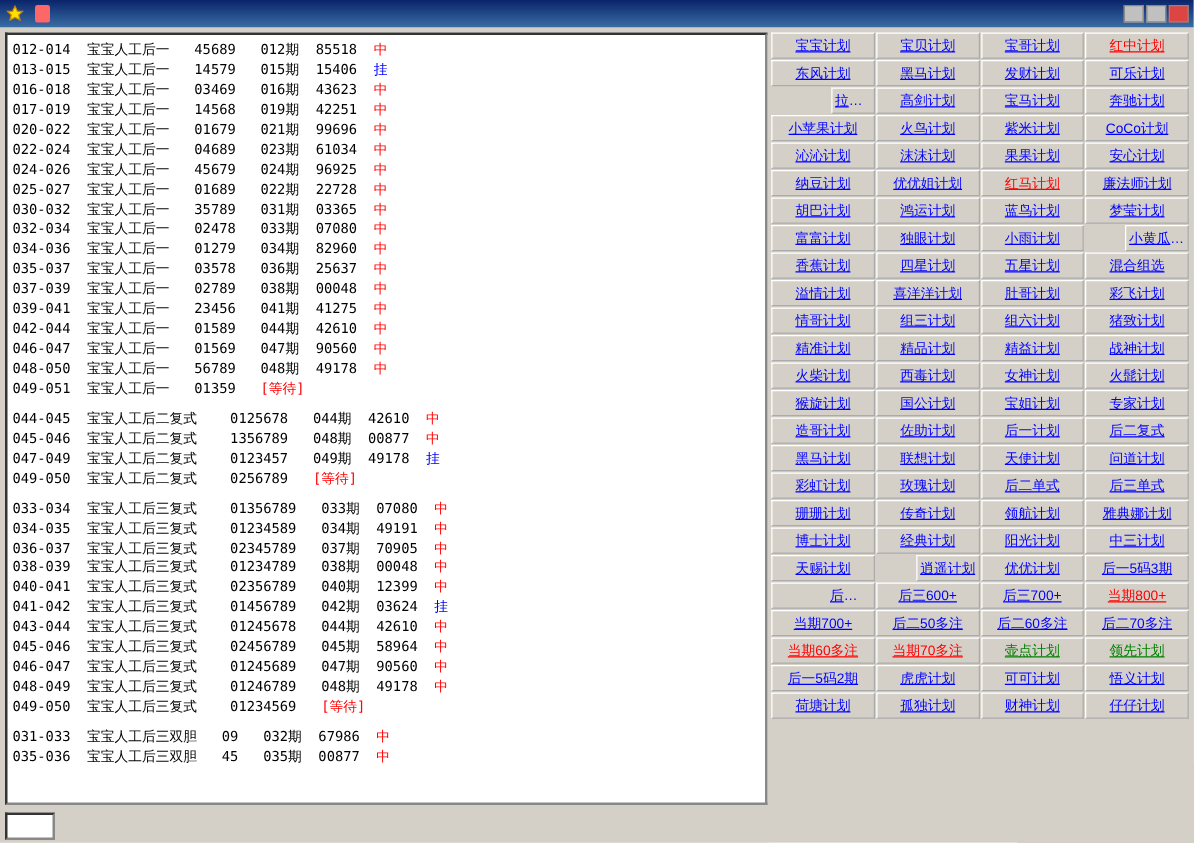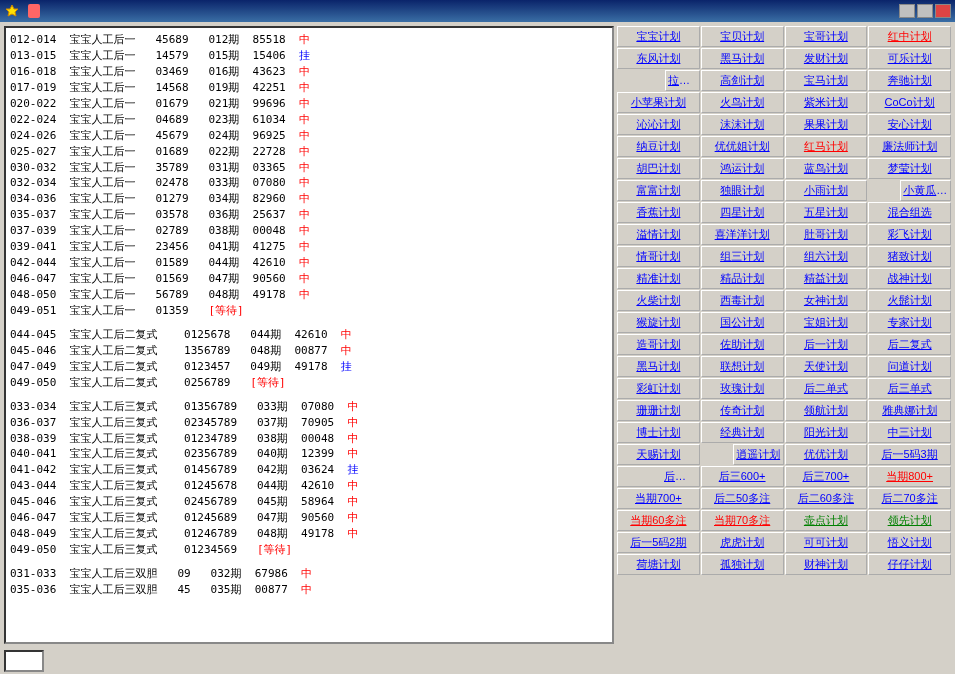--- a/index.html
+++ b/index.html
@@ -212,20 +212,21 @@
             <div class="content-line">049-051  宝宝人工后一   01359   <span style="color:red;">[等待]</span></div>
           </div>
           <div class="content-section">
             <div class="content-line">044-045  宝宝人工后二复式    0125678   044期  42610  <span style="color:red;">中</span></div>
             <div class="content-line">045-046  宝宝人工后二复式    1356789   048期  00877  <span style="color:red;">中</span></div>
             <div class="content-line">047-049  宝宝人工后二复式    0123457   049期  49178  <span style="color:blue;">挂</span></div>
             <div class="content-line">049-050  宝宝人工后二复式    0256789   <span style="color:red;">[等待]</span></div>
           </div>
           <div class="content-section">
             <div class="content-line">033-034  宝宝人工后三复式    01356789   033期  07080  <span style="color:red;">中</span></div>
+            <div class="content-line">034-035  宝宝人工后三复式    01234589   034期  49191  <span style="color:red;">中</span></div>
             <div class="content-line">036-037  宝宝人工后三复式    02345789   037期  70905  <span style="color:red;">中</span></div>
             <div class="content-line">038-039  宝宝人工后三复式    01234789   038期  00048  <span style="color:red;">中</span></div>
             <div class="content-line">040-041  宝宝人工后三复式    02356789   040期  12399  <span style="color:red;">中</span></div>
             <div class="content-line">041-042  宝宝人工后三复式    01456789   042期  03624  <span style="color:blue;">挂</span></div>
             <div class="content-line">043-044  宝宝人工后三复式    01245678   044期  42610  <span style="color:red;">中</span></div>
             <div class="content-line">045-046  宝宝人工后三复式    02456789   045期  58964  <span style="color:red;">中</span></div>
             <div class="content-line">046-047  宝宝人工后三复式    01245689   047期  90560  <span style="color:red;">中</span></div>
             <div class="content-line">048-049  宝宝人工后三复式    01246789   048期  49178  <span style="color:red;">中</span></div>
             <div class="content-line">049-050  宝宝人工后三复式    01234569   <span style="color:red;">[等待]</span></div>
           </div>

